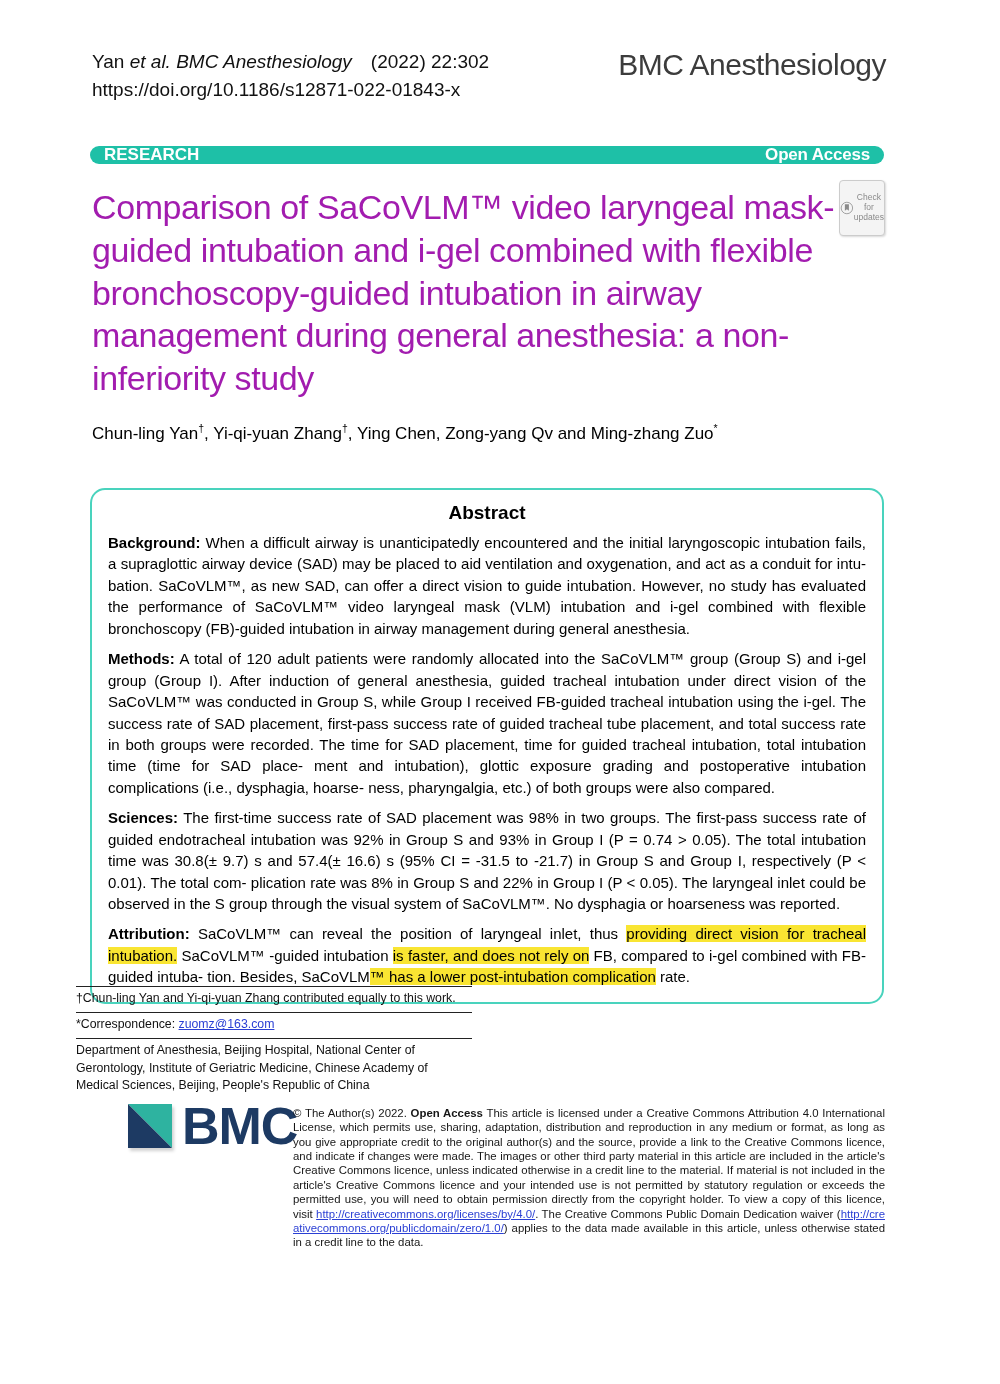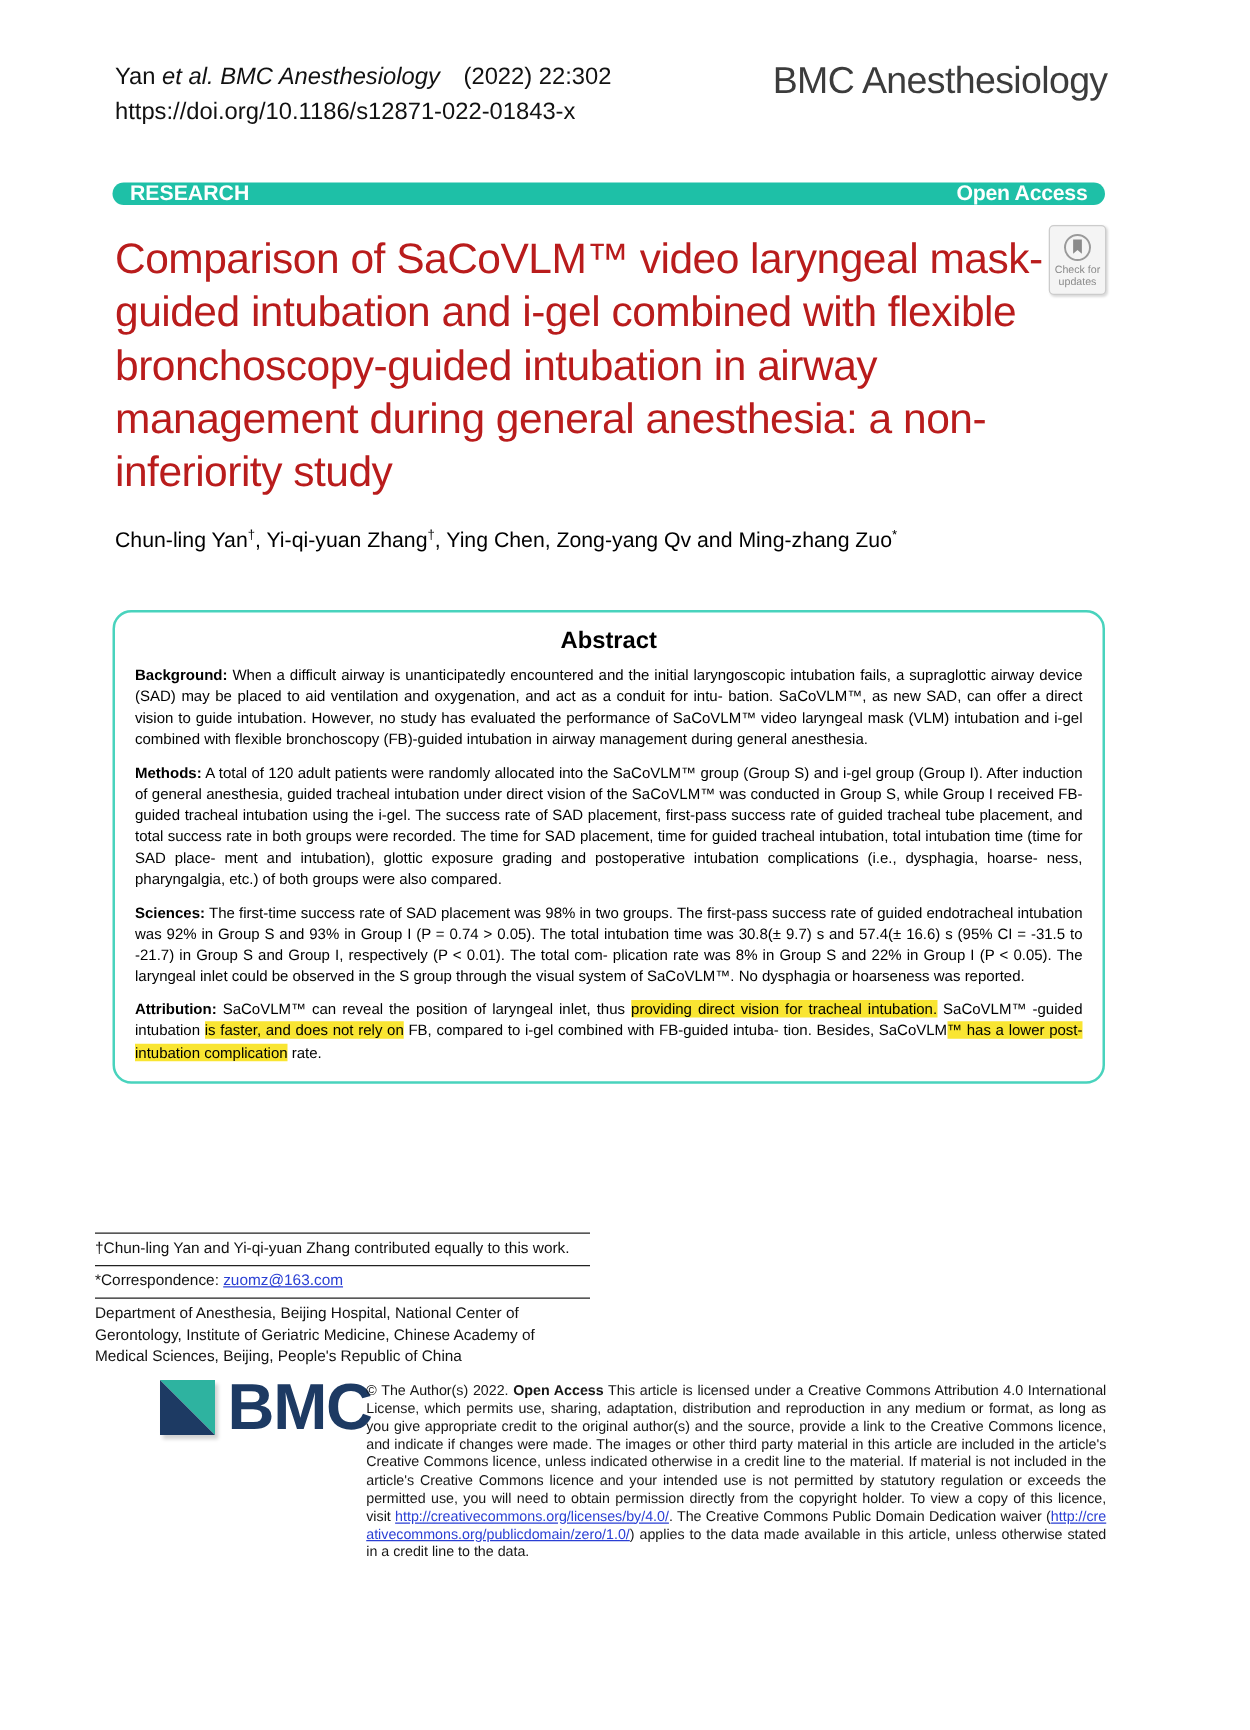--- a/index.html
+++ b/index.html
@@ -29,41 +29,41 @@
     background:var(--accent-teal);border-radius:13px;
     display:flex;align-items:center;justify-content:space-between;
     padding:0 14px;color:#fff;font-weight:bold;font-size:17px;
   }
   .banner .oa{letter-spacing:-0.2px;}
 
   
   .badge{
     position:absolute;top:180px;left:839px;width:46px;height:56px;
     background:#f4f4f4;border:1px solid #cccccc;border-radius:4px;
-    display:flex;flex-direction:column;align-items:center;justify-content:center;
+    display:flex;flex-direction:row;align-items:center;justify-content:center;
     box-shadow:1px 1px 2px rgba(0,0,0,0.15);cursor:pointer;
   }
   .badge svg{display:block;margin-bottom:1px;}
   .badge .lbl{font-size:8.5px;color:#8a8a8a;text-align:center;line-height:1.15;width:42px;}
 
   
   h1.title{
     position:absolute;top:186px;left:92px;width:772px;margin:0;
-    font-size:34px;font-weight:normal;letter-spacing:-0.4px;line-height:1.26;color:#b91c1c;
+    font-size:34px;font-weight:normal;letter-spacing:-0.4px;line-height:1.26;color:#a21caf;
   }
   .authors{position:absolute;top:422px;left:92px;font-size:17px;color:#000;}
 
   
   .abstract{
     position:absolute;top:488px;left:90px;width:794px;
     border:2px solid var(--border-teal);border-radius:15px;
     padding:12px 16px 14px 16px;
   }
   .abstract h2{margin:0 0 8px 0;font-size:19px;font-weight:bold;text-align:center;}
-  .abstract p{margin:0 0 9px 0;font-size:12px;line-height:1.43;text-align:justify;}
+  .abstract p{margin:0 0 9px 0;font-size:15px;line-height:1.43;text-align:justify;}
   .abstract p:last-child{margin-bottom:0;}
   .b{font-weight:bold;}
   .i{font-style:italic;}
   .hl{background:var(--highlight-yellow);}
   .sup{vertical-align:super;font-size:0.62em;}
   a.link,.link{color:var(--link-blue);text-decoration:underline;cursor:pointer;word-break:break-all;}
 
   
   .footnotes{position:absolute;top:986px;left:76px;width:396px;font-size:12.3px;line-height:1.4;color:#111;}
   .fn{border-top:1px solid #222;padding:3px 0 5px 0;}

